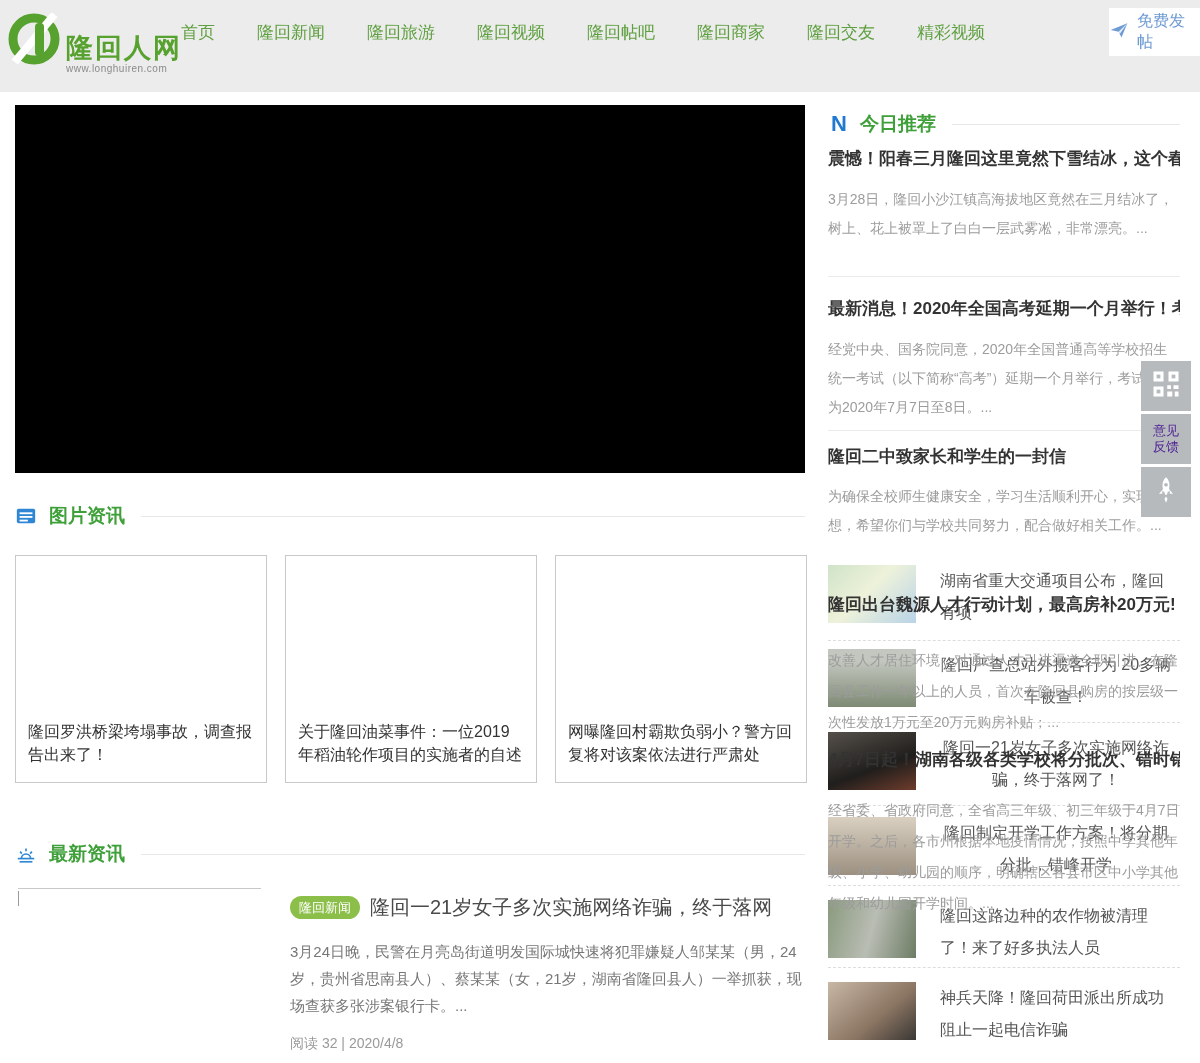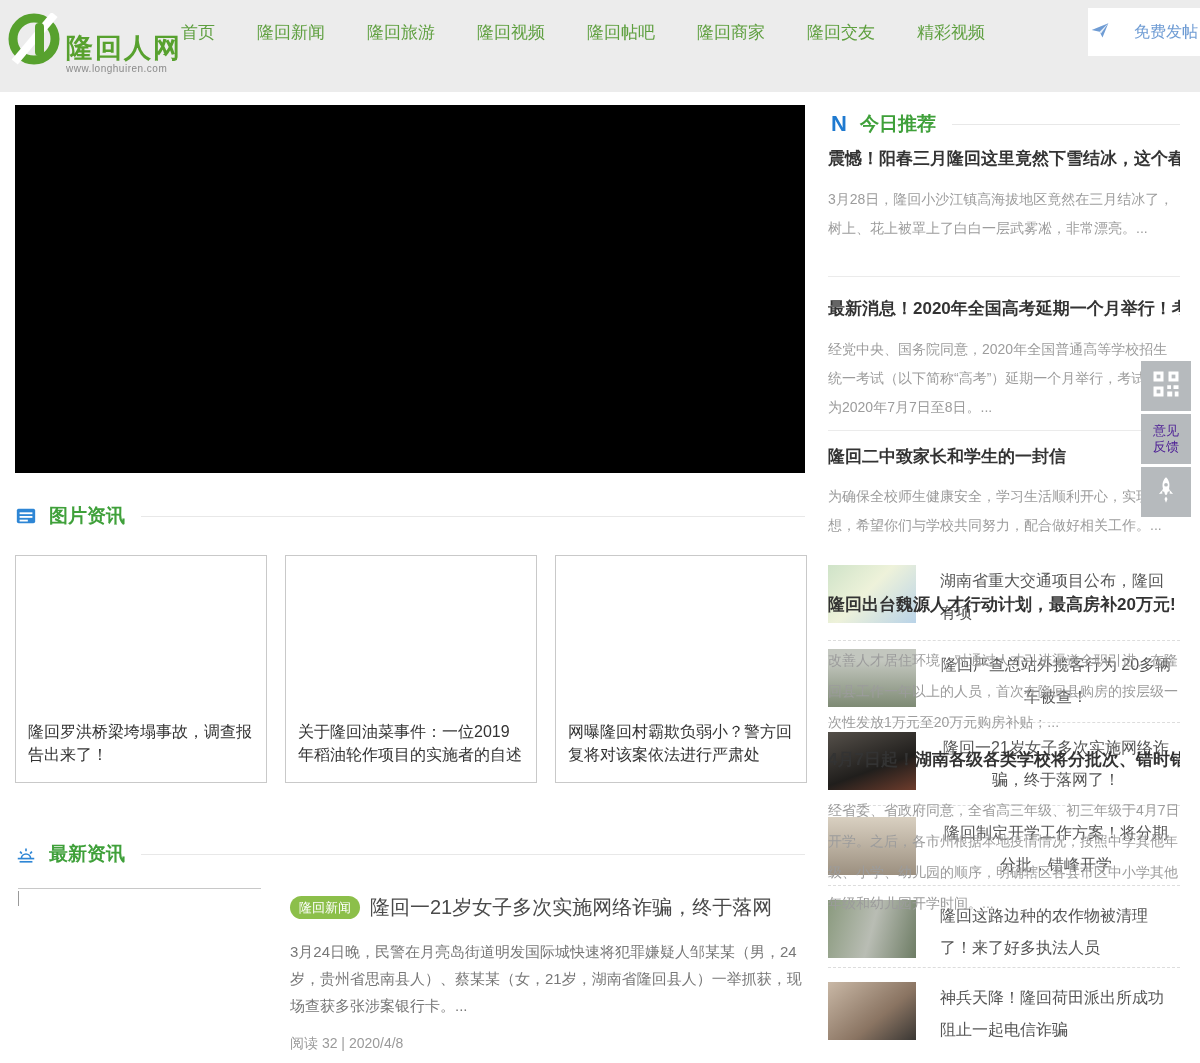--- a/index.html
+++ b/index.html
@@ -8,22 +8,22 @@
   .page { position:relative; width:1200px; height:1063px; background:#fff; }
 
   
   .topbar { position:absolute; left:0; top:0; width:1200px; height:92px; background:#ececec; }
   .logo { position:absolute; left:8px; top:7px; display:flex; align-items:center; }
   .logo-text { margin-left:6px;margin-top:26px; }
   .site-name { color:#57a12e; font-size:27px; font-weight:bold; line-height:30px; letter-spacing:2px; }
   .site-url { color:#8a8a8a; font-size:10px; letter-spacing:.5px; }
   .nav { position:absolute; left:181px; top:0; height:64px; display:flex; align-items:center; }
   .nav a { font-size:17px; color:#5e9f3f; margin-right:42px; text-decoration:none; white-space:nowrap; cursor:pointer; }
-  .post-btn { position:absolute; right:0; top:8px; width:112px; height:48px; background:#ffffff;
-    display:flex; align-items:center; justify-content:center; gap:24px; color:#6f9cd4; font-size:16px; cursor:pointer; }
+  .post-btn { position:absolute; right:0; top:8px; width:91px; height:48px; background:#ffffff;
+    display:flex; align-items:center; justify-content:center; gap:8px; color:#6f9cd4; font-size:16px; cursor:pointer; }
 
   
   .main-col { position:absolute; left:15px; top:105px; width:790px; height:958px; }
   .video-box { position:absolute; left:0; top:0; width:790px; height:368px; background:#000; cursor:pointer; }
 
   .sec-head { position:absolute; left:0; display:flex; align-items:center; width:100%; }
   .sec-head .icon { width:22px; height:22px; flex:none; }
   .sec-head .label { margin-left:12px; font-size:19px; color:#3fa03a; font-weight:bold; white-space:nowrap;font-family:Liberation Serif, serif; }
   .sec-head .rule { flex:1; height:1px; background:#e8e8e8; margin-left:16px; }
   .head-pic { top:398px; }

